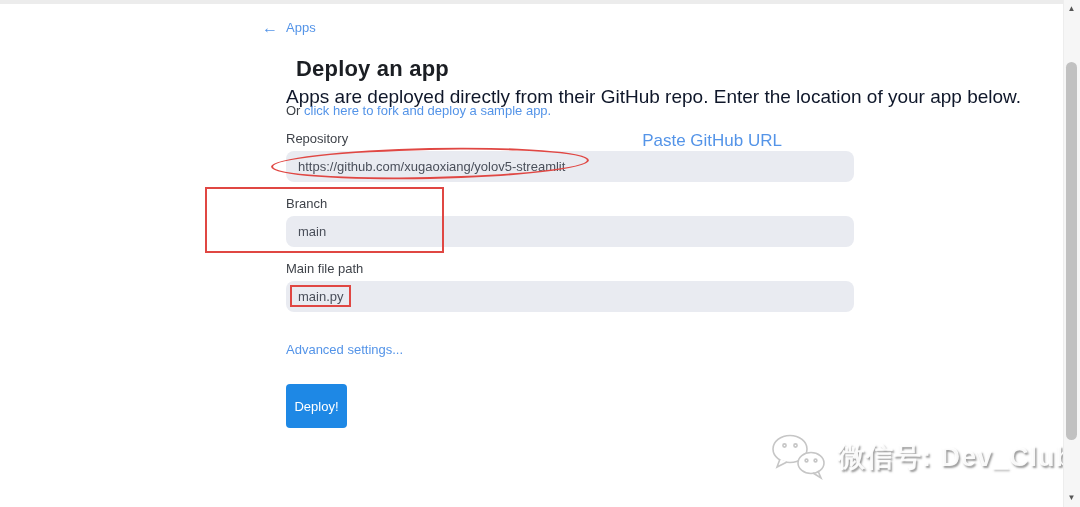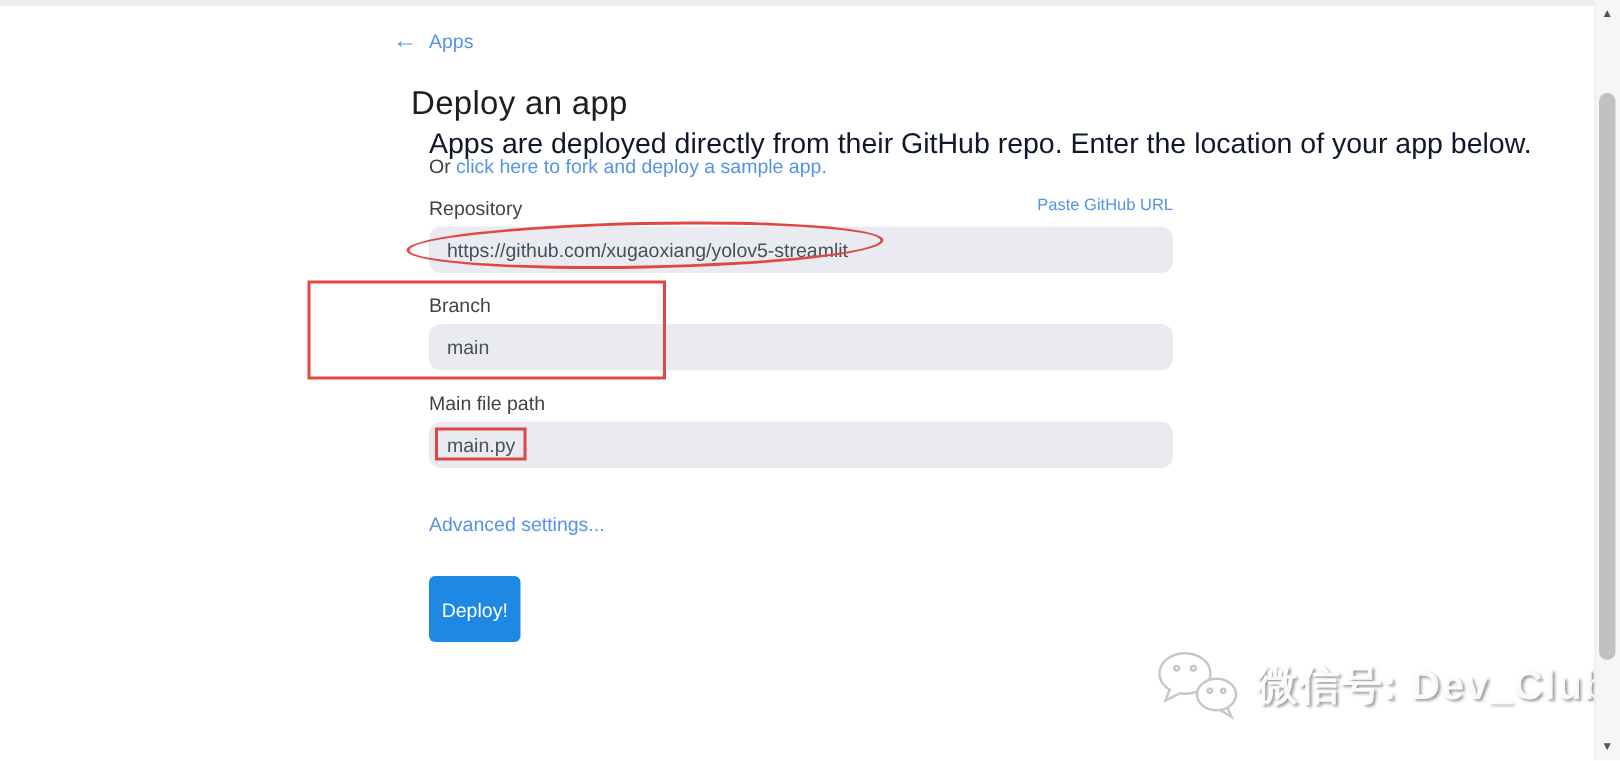--- a/index.html
+++ b/index.html
@@ -29,23 +29,23 @@
     left: 262px; top: 20px;
     font-size: 13px;
     display: flex; align-items: center; gap: 8px;
     color: #5494e8;
     cursor: pointer;
   }
   .back-arrow { font-size: 16px; line-height: 14px; }
 
   .page-title {
     position: absolute;
-    left: 274px; top: 56px;
+    left: 296px; top: 56px;
     font-size: 22px;
-    font-weight: 400;
+    font-weight: 700;
     color: #1b1e23;
     letter-spacing: 0.2px;
   }
 
   .desc-line1 {
     position: absolute;
     left: 286px; top: 86px;
     font-size: 19px;
     color: #0f172a;
   }
@@ -62,27 +62,27 @@
     font-size: 13px;
     color: #3f434a;
   }
   .label-repo { top: 131px; }
   .label-branch { top: 196px; }
   .label-mainfile { top: 261px; }
 
   .paste-link {
     position: absolute;
     right: 298px; top: 131px;
-    font-size: 11px;
+    font-size: 17px;
   }
 
   .text-input {
     position: absolute;
     left: 286px;
-    width: 496px; height: 31px;
+    width: 568px; height: 31px;
     background: #e9ebf1;
     border: none;
     border-radius: 8px;
     padding: 0 12px;
     font-family: "Liberation Sans", sans-serif;
     font-size: 13px;
     color: #4a4f5a;
     outline: none;
   }
   .input-repo { top: 151px; }

